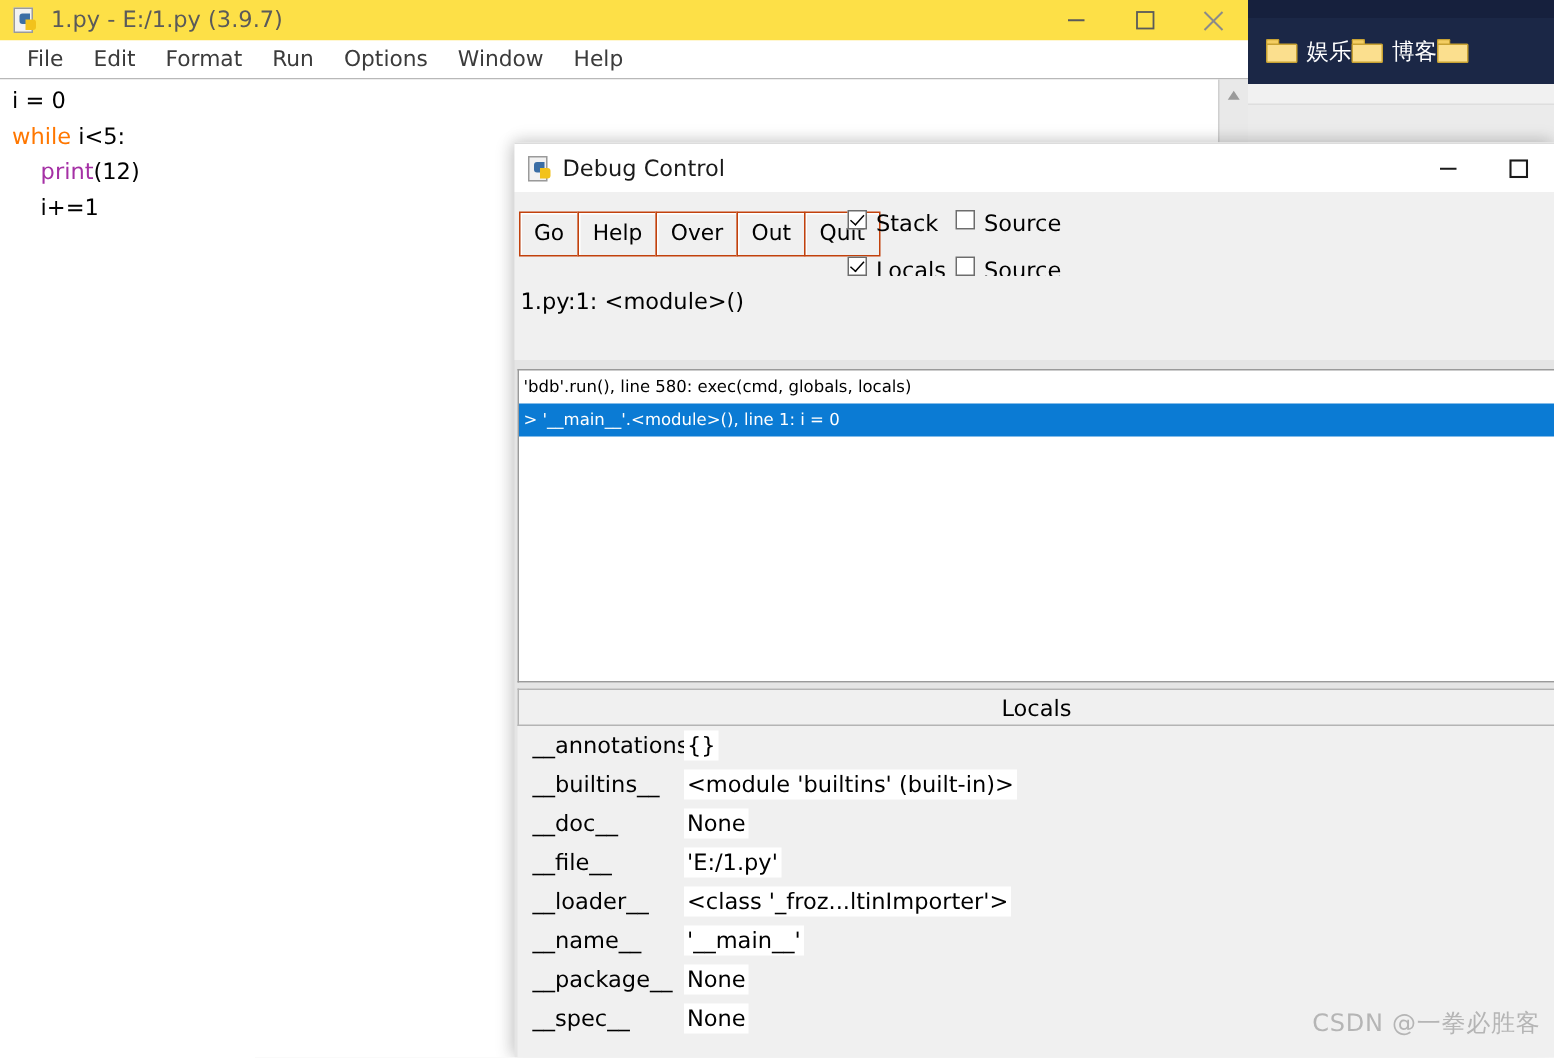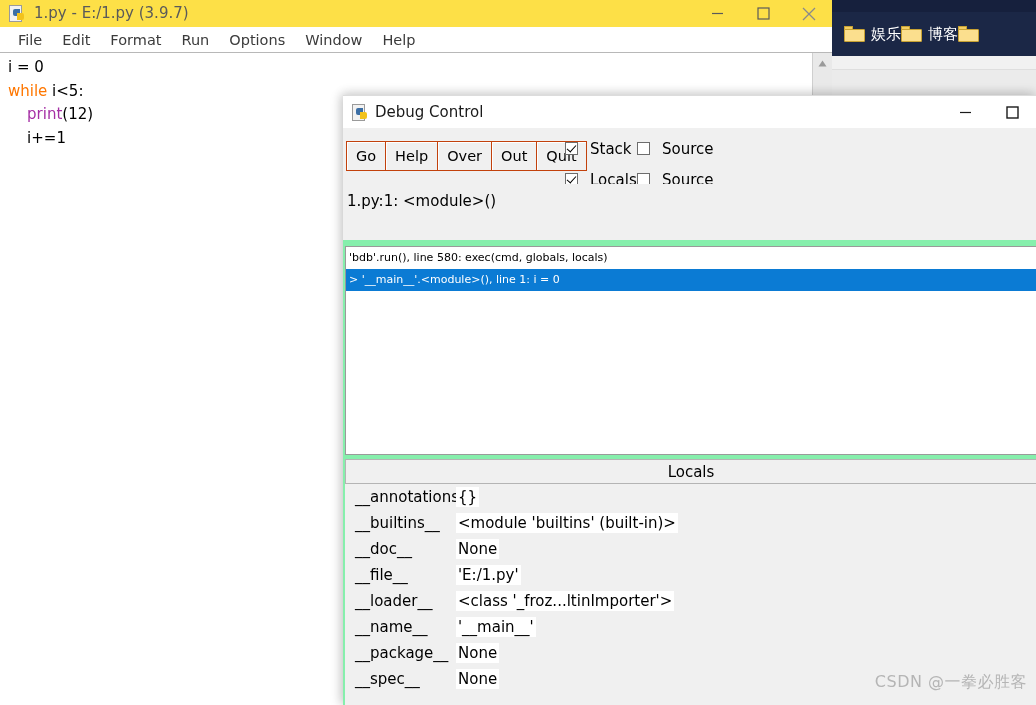--- a/index.html
+++ b/index.html
@@ -141,21 +141,21 @@
   }
   .idle-scroll-up {
     position: absolute; left: 812px; top: 53px; width: 20px; height: 20px;
     display: flex; align-items: center; justify-content: center;
   }
 
   
   .dbg-window {
     position: absolute; left: 343px; top: 95px;
     width: 693px; height: 610px;
-    background: #86efac;
+    background: #e5e5e5;
     box-shadow: -3px 0 10px rgba(0,0,0,0.16), 0 -3px 10px rgba(0,0,0,0.10);
   }
   .dbg-titlebar {
     position: absolute; left: 0; top: 0; width: 693px; height: 33px;
     background: #ffffff;
     border-top: 1px solid #dcdcdc;
   }
   .dbg-title {
     position: absolute; left: 32px; top: 7px;
     font-size: 15px; color: #1a1a1a;
@@ -194,21 +194,21 @@
     box-shadow: inset 1px 1px 0 #ffffff;
   }
   .chk-grid {
     position: absolute; left: 222px; top: 5px;
     display: grid;
     grid-template-columns: 72px auto;
     grid-auto-rows: 31px;
     align-items: center;
   }
   .chk {
-    display: flex; align-items: center; gap: 12px;
+    display: flex; align-items: flex-start; gap: 6px;
     font-family: "DejaVu Sans", sans-serif;
     font-size: 15px; color: #000000;
     white-space: nowrap;
   }
   .chk-box {
     width: 13px; height: 13px;
     border: 1px solid #6d6d6d;
     background: #ffffff;
     position: relative;
     flex: 0 0 auto;

